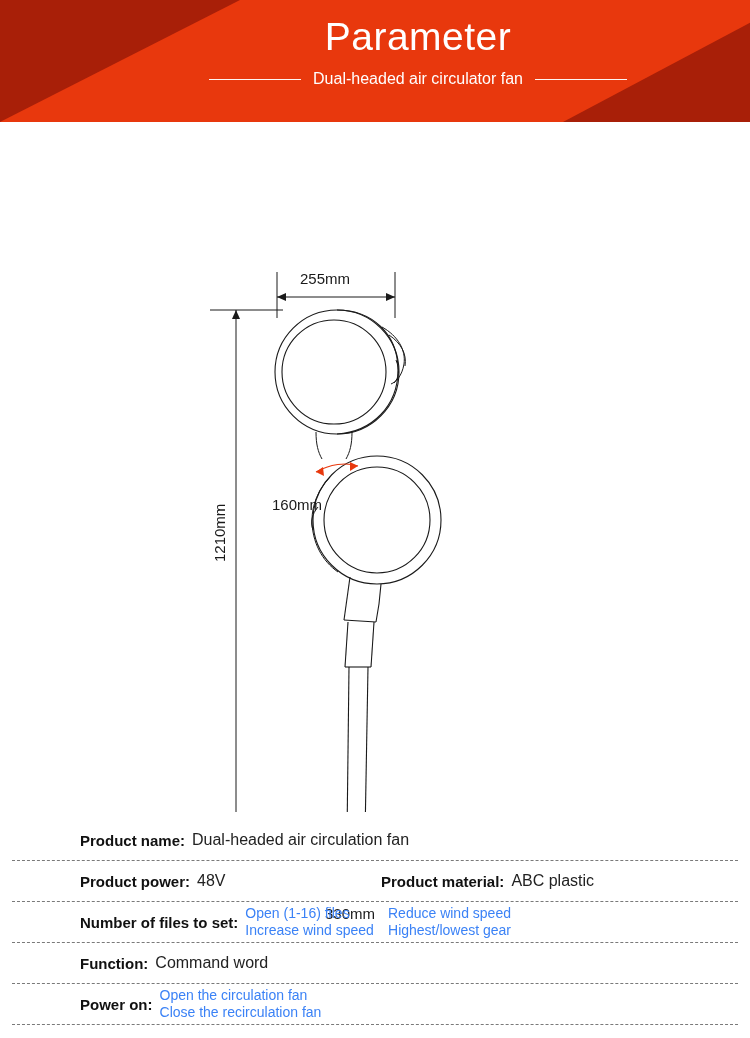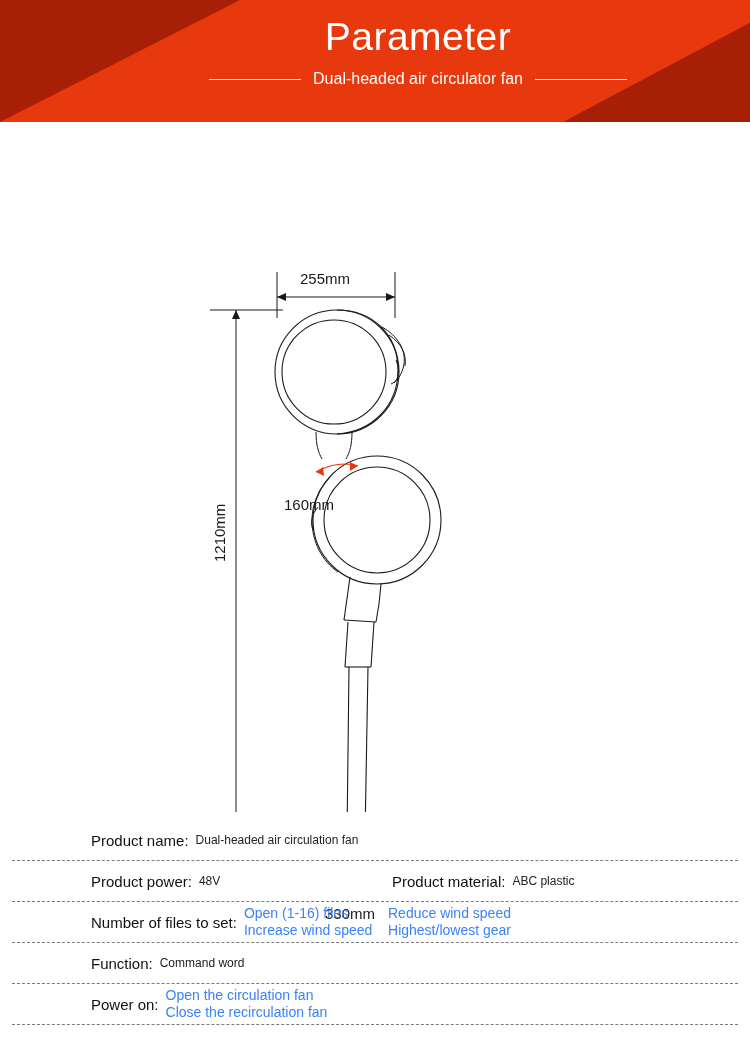--- a/index.html
+++ b/index.html
@@ -88,21 +88,21 @@
   }
   .dim-label {
     position: absolute;
     font-size: 15px;
     color: #1a1a1a;
     font-family: "Liberation Sans", sans-serif;
     white-space: nowrap;
   }
   .lbl-255 { left: 300px; top: 148px; }
   .lbl-330 { left: 325px; top: 783px; }
-  .lbl-160 { left: 284px; top: 374px; }
+  .lbl-160 { left: 272px; top: 374px; }
   .lbl-1210 {
     left: 211px;
     top: 440px;
     transform: rotate(-90deg);
     transform-origin: left top;
   }
 
   
   .spec-table {
     position: absolute;
@@ -123,27 +123,26 @@
     display: flex;
     align-items: center;
     padding-left: 68px;
     box-sizing: border-box;
   }
   .cell.half { width: 50%; padding-left: 68px; }
   .cell.half.right { padding-left: 6px; text-align: right; }
   .cell.full { width: 100%; }
   .k {
     font-size: 15px;
-    font-weight: normal;
+    font-weight: bold;
     color: #111111;
     white-space: nowrap;
-    margin-left: 11px;
   }
   .v {
-    font-size: 12px;
+    font-size: 16px;
     color: #222222;
     margin-left: 7px;
     white-space: nowrap;
   }
   .v-stack {
     margin-left: 7px;
     display: flex;
     flex-direction: column;
     line-height: 17px;
   }

